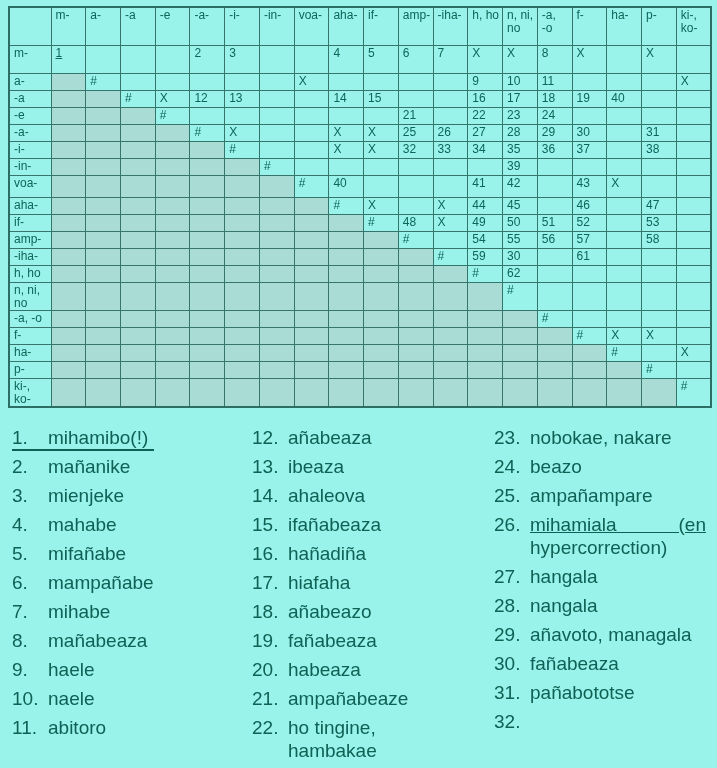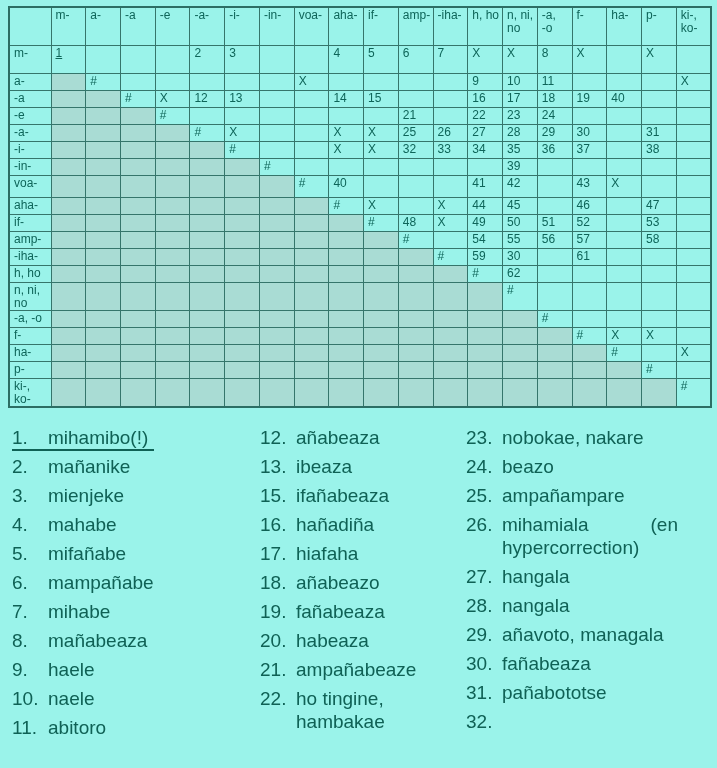--- a/index.html
+++ b/index.html
@@ -38,33 +38,33 @@
   tbody tr{height:17px;}
   tbody tr:nth-child(1){height:28px;}
   tbody tr:nth-child(8){height:22px;}
   td.shaded{background:#a9dcd4;}
   td.ul{text-decoration:underline;}
 
   
   #word-list{position:absolute;top:426px;left:0;width:717px;}
   .list-col{position:absolute;top:0;}
   .list-col:nth-child(1){left:12px;width:230px;}
-  .list-col:nth-child(2){left:260px;width:232px;}
-  .list-col:nth-child(3){left:466px;width:212px;}
+  .list-col:nth-child(2){left:252px;width:232px;}
+  .list-col:nth-child(3){left:494px;width:212px;}
   .item{
     display:flex;
     margin-bottom:6px;
     font-size:19px;
     line-height:23px;
     color:#0f6155;
   }
   .item .num{flex:0 0 36px;}
   .item .word{flex:1;}
   .item.ul-item{border-bottom:2px solid #0f6155;width:fit-content;padding-right:6px;margin-bottom:4px;}
-  .word .line.justify{text-align:justify;text-align-last:justify;}
+  .word .line.justify{text-align:justify;text-align-last:justify;text-decoration:underline;}
 </style>
 </head>
 <body>
 
 <div class="page">
   <table id="corr-table">
       <colgroup>
         <col class="label-col">
         <col>
         <col>
@@ -612,20 +612,26 @@
             <div class="line">añabeaza</div>
           </div>
         </div>
         <div class="item">
           <span class="num">13.</span>
           <div class="word">
             <div class="line">ibeaza</div>
           </div>
         </div>
         <div class="item">
+          <span class="num">14.</span>
+          <div class="word">
+            <div class="line">ahaleova</div>
+          </div>
+        </div>
+        <div class="item">
           <span class="num">15.</span>
           <div class="word">
             <div class="line">ifañabeaza</div>
           </div>
         </div>
         <div class="item">
           <span class="num">16.</span>
           <div class="word">
             <div class="line">hañadiña</div>
           </div>

